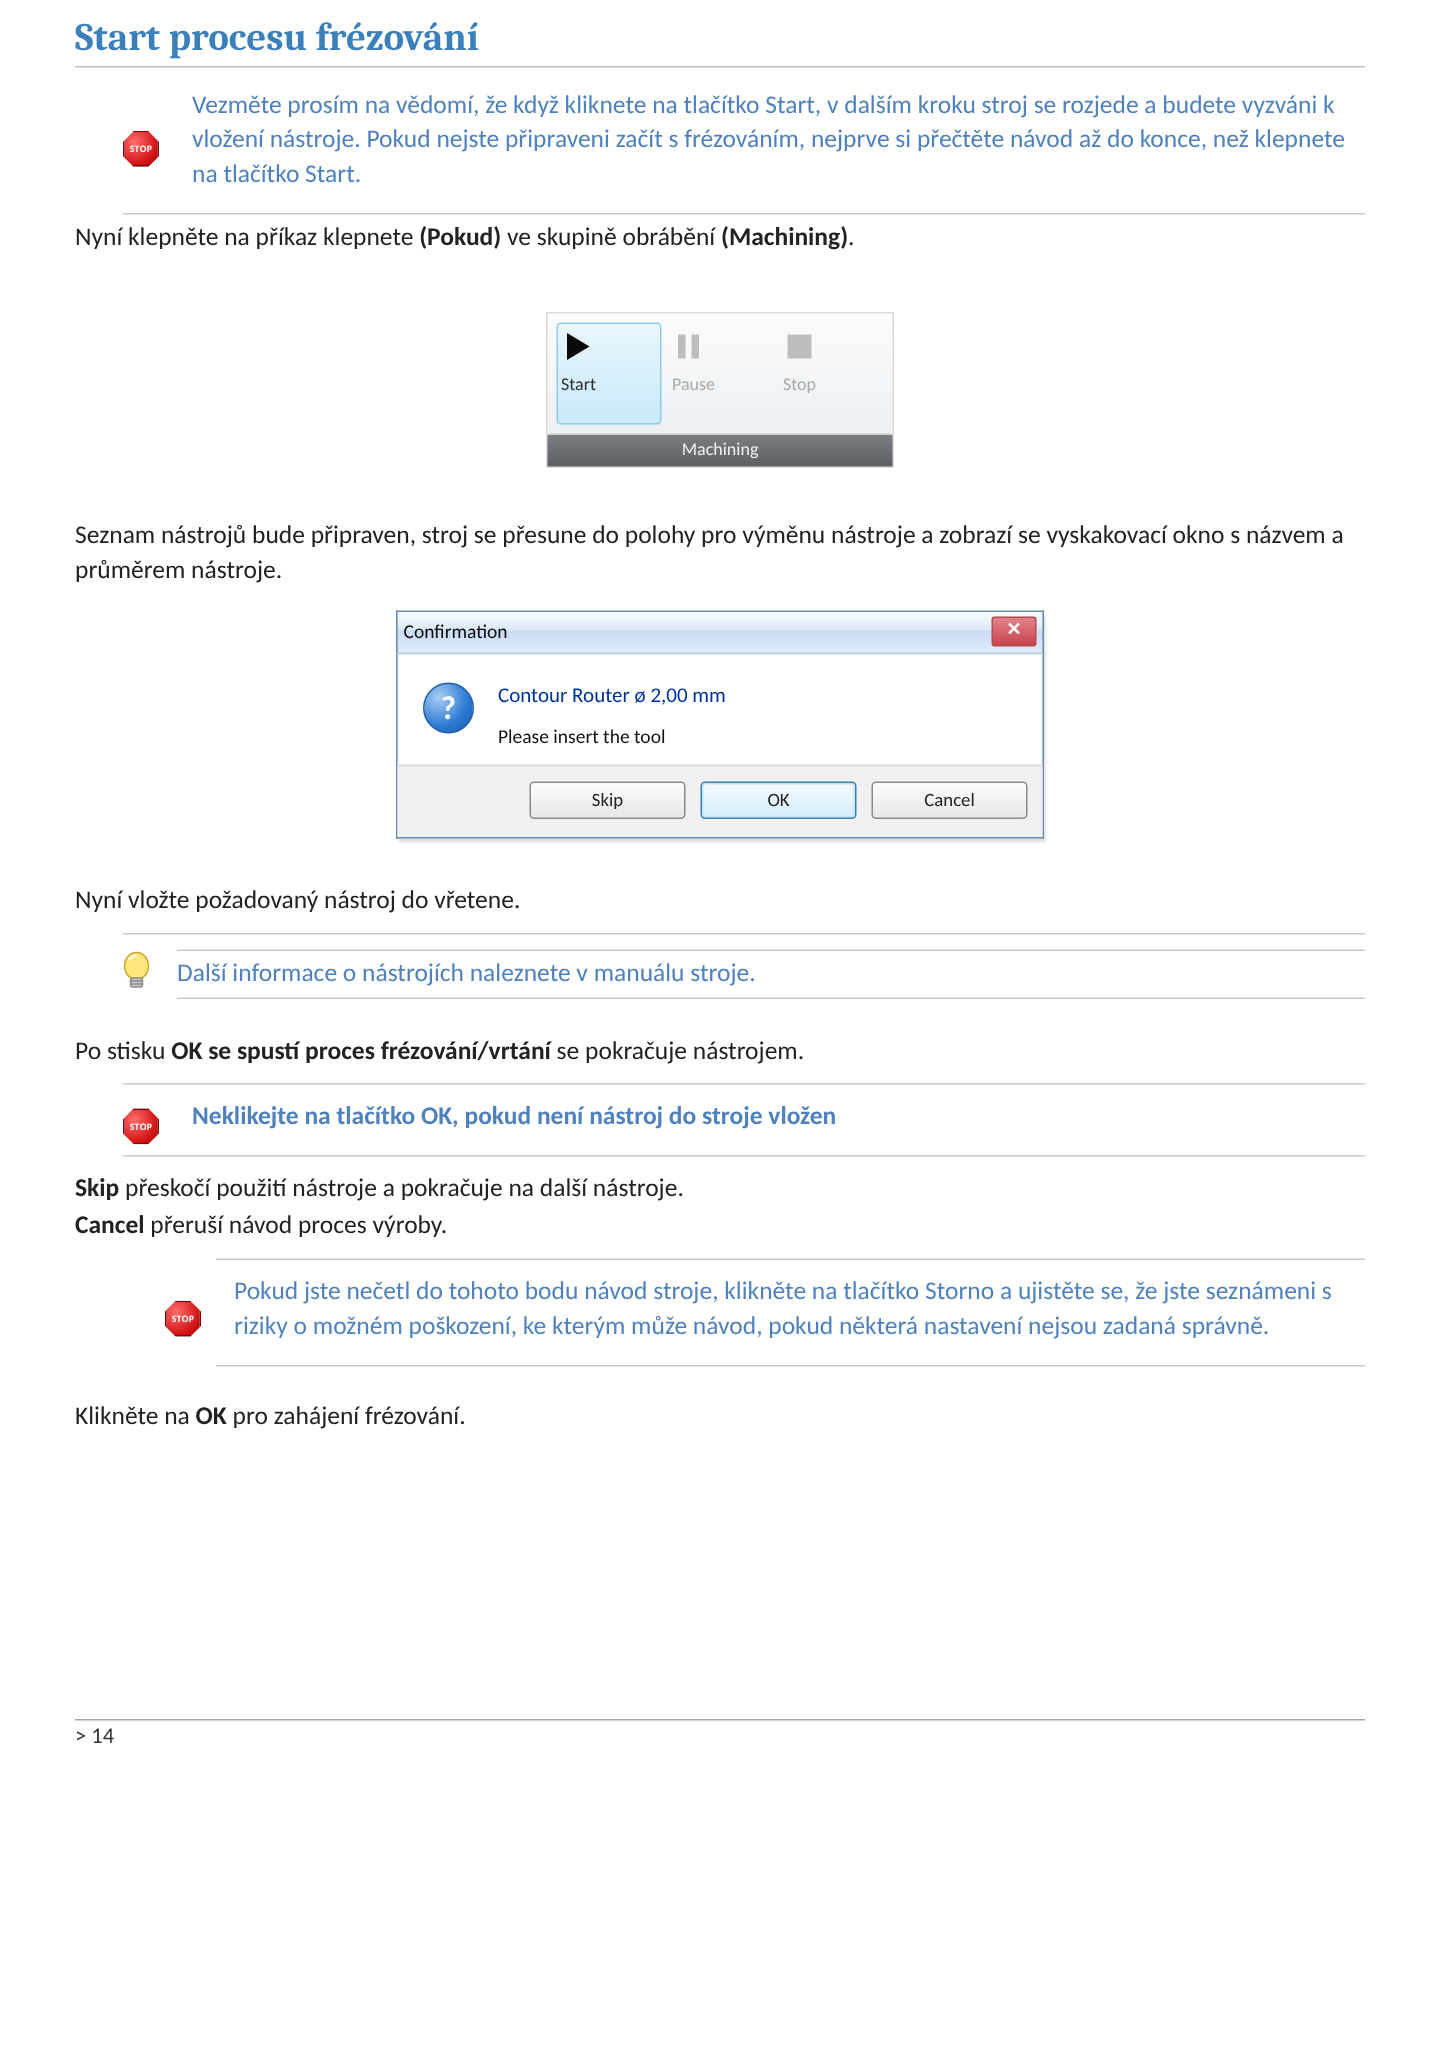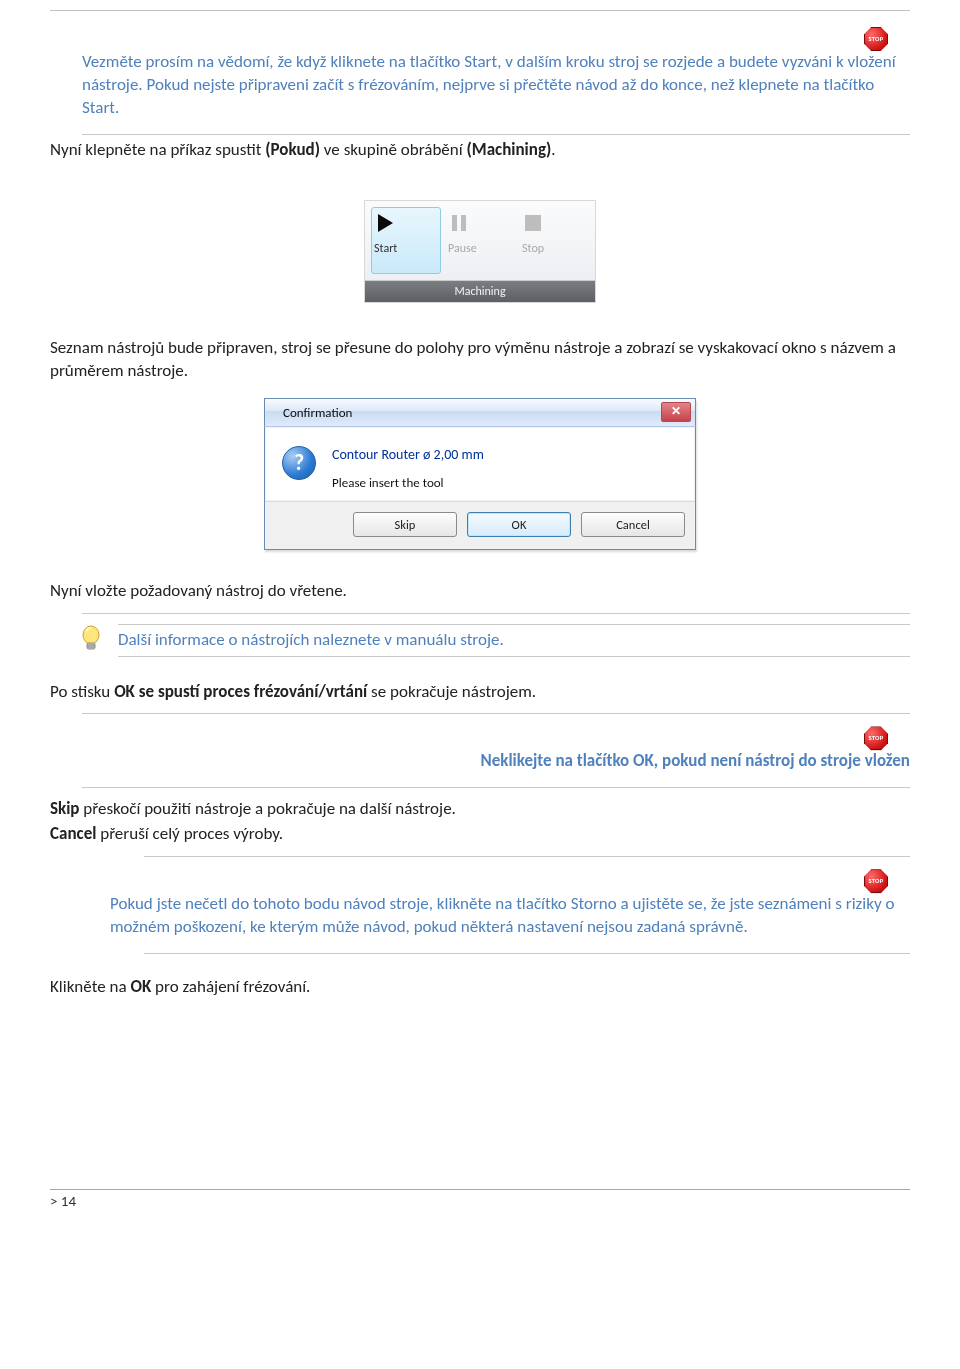--- a/index.html
+++ b/index.html
@@ -19,23 +19,22 @@
     font-size: 26px;
     font-weight: bold;
     margin: 0 0 4px 0;
   }
   .h1-underline {
     border-bottom: 1px solid #bfbfbf;
     margin-bottom: 14px;
   }
   .stop-box {
     display: flex;
-    align-items: flex-end;
+    align-items: center;
     margin: 10px 0 4px 32px;
-    flex-direction: column;
   }
   .stop-icon {
     flex: 0 0 auto;
     margin: 2px 22px 0 0;
   }
   .stop-shape {
     width: 22px;
     height: 22px;
     background: radial-gradient(circle at 30% 30%, #ff6b6b, #d11313 70%, #9e0b0b);
     border: 1px solid #7a0909;
@@ -112,21 +111,21 @@
     box-shadow: 1px 2px 2px rgba(0,0,0,.15);
     margin: 6px auto 30px auto;
     text-align: left;
   }
   .dlg-title {
     background: linear-gradient(#f8fbff, #dbe8f7 45%, #cadcf3 46%, #dfeafc);
     border: 1px solid #6a8bb1;
     border-bottom: 1px solid #b5c9e4;
     color: #0b0b0b;
     font-size: 13px;
-    padding: 6px 8px 6px 18px;
+    padding: 6px 8px 6px 4px;
     position: relative;
     margin: -1px -1px 0 -1px;
   }
   .dlg-close {
     position: absolute;
     right: 4px; top: 3px;
     width: 28px; height: 18px;
     border: 1px solid #b3494f;
     border-radius: 2px;
     background: linear-gradient(#e28389, #c7434b);
@@ -202,32 +201,33 @@
     font-size: 15px;
     color: #333;
   }
   .indented { margin-left: 32px; }
 </style>
 </head>
 <body>
 
 <div class="page">
 
+  <div class="h1">Start procesu frézování</div>
   <div class="h1-underline"></div>
 
   <div class="stop-box">
     <div class="stop-icon">
         <div class="stop-shape"></div>
       </div>
     <div class="para blue-text">Vezměte prosím na vědomí, že když kliknete na tlačítko Start, v dalším kroku stroj se rozjede a budete vyzváni k vložení nástroje. Pokud nejste připraveni začít s frézováním, nejprve si přečtěte návod až do konce, než klepnete na tlačítko Start.</div>
   </div>
   <div class="thin-rule indented"></div>
 
   <p class="para">
-    <span>Nyní klepněte na příkaz spustit </span><span class="bold">(Pokud)</span><span> ve skupině obrábění </span><span class="bold">(Machining)</span><span>.</span>
+    <span>Nyní klepněte na příkaz klepnete </span><span class="bold">(Pokud)</span><span> ve skupině obrábění </span><span class="bold">(Machining)</span><span>.</span>
   </p>
 
   <div class="center">
     <div class="toolbar-wrap">
       <div class="toolbar-buttons">
         <div class="tb-btn start">
           <span class="glyph">
             <svg width="22" height="22" viewBox="0 0 22 22">
                 <polygon points="4,2 19,11 4,20" fill="#0a0a0a"></polygon>
               </svg>
@@ -311,21 +311,21 @@
         <div class="stop-shape"></div>
       </div>
     <div class="para blue-text bold">Neklikejte na tlačítko OK, pokud není nástroj do stroje vložen</div>
   </div>
   <div class="thin-rule indented"></div>
 
   <p class="para" style="margin-top:10px;margin-bottom:2px">
     <span class="bold">Skip</span><span> přeskočí použití nástroje a pokračuje na další nástroje.</span>
   </p>
   <p class="para" style="margin-top:0">
-    <span class="bold">Cancel</span><span> přeruší celý proces výroby.</span>
+    <span class="bold">Cancel</span><span> přeruší návod proces výroby.</span>
   </p>
 
   <div class="thin-rule" style="margin-left:94px"></div>
   <div class="stop-box" style="margin-left:60px">
     <div class="stop-icon">
         <div class="stop-shape"></div>
       </div>
     <div class="para blue-text">Pokud jste nečetl do tohoto bodu návod stroje, klikněte na tlačítko Storno a ujistěte se, že jste seznámeni s riziky o možném poškození,  ke kterým může návod, pokud některá nastavení nejsou zadaná správně.</div>
   </div>
   <div class="thin-rule" style="margin-left:94px"></div>

